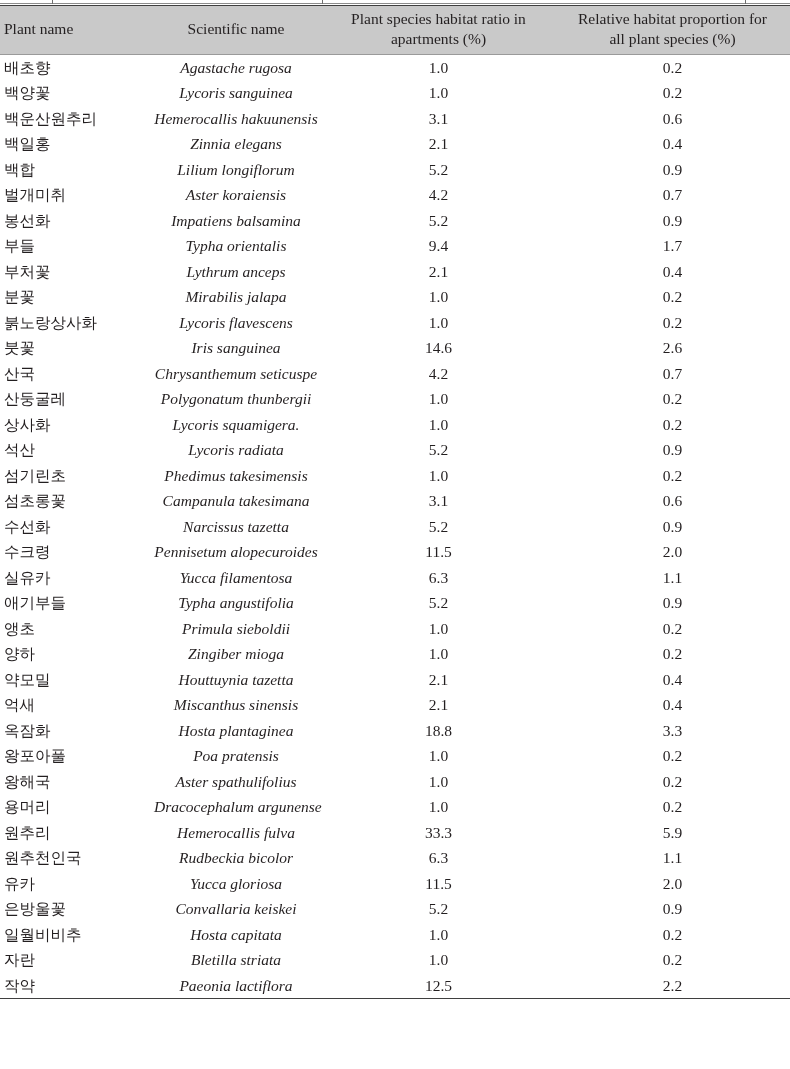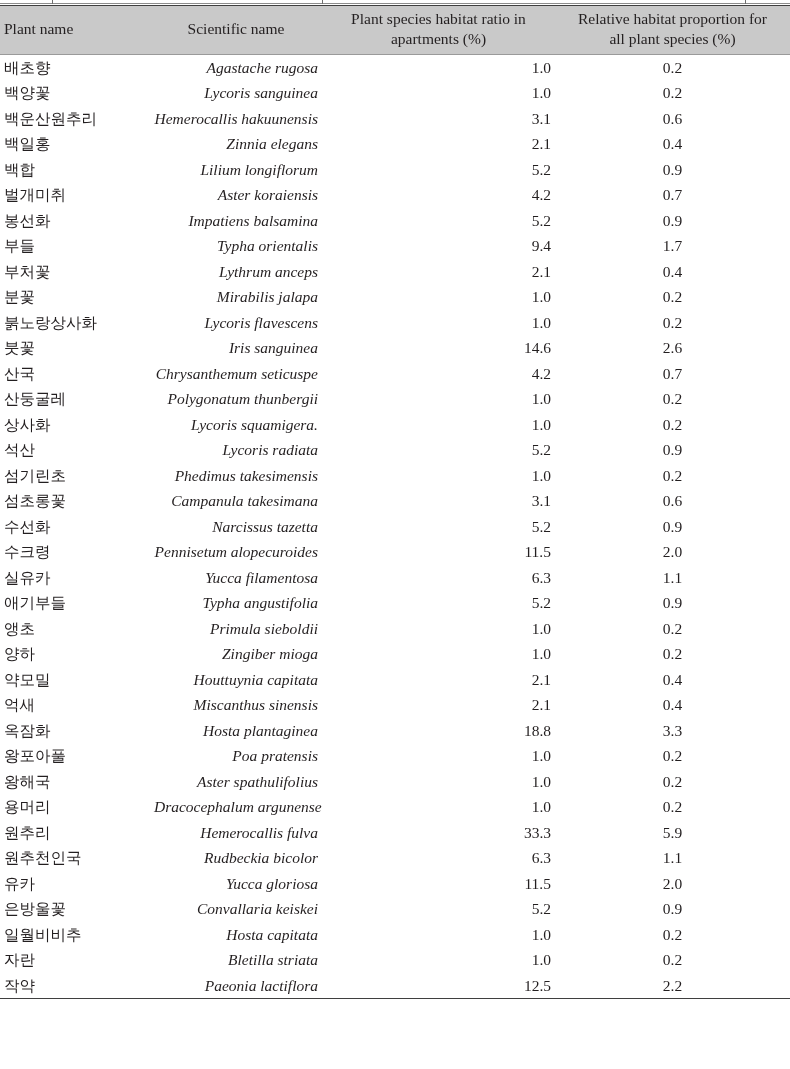--- a/index.html
+++ b/index.html
@@ -72,24 +72,24 @@
     vertical-align: baseline;
     white-space: nowrap;
   }
   td.c-plant {
     text-align: left;
     padding-left: 6px;
     font-family: "Liberation Sans", "DejaVu Sans", sans-serif;
     font-size: 14.5px;
   }
   td.c-sci {
-    text-align: right;
+    text-align: center;
     font-style: italic;
   }
-  td.c-ratio { text-align: right; margin-top: 48px; }
+  td.c-ratio { text-align: center; margin-top: 48px; }
   td.c-rel   { text-align: center; }
 
   table.habitat tbody tr:last-child td {
     border-bottom: 1px solid #3f3f3f;
   }
 </style>
 </head>
 <body>
 
 <div class="sheet">
@@ -256,21 +256,21 @@
           <td class="c-rel">0.2</td>
         </tr>
         <tr>
           <td class="c-plant">양하</td>
           <td class="c-sci">Zingiber mioga</td>
           <td class="c-ratio">1.0</td>
           <td class="c-rel">0.2</td>
         </tr>
         <tr>
           <td class="c-plant">약모밀</td>
-          <td class="c-sci">Houttuynia capitata</td>
+          <td class="c-sci">Houttuynia tazetta</td>
           <td class="c-ratio">2.1</td>
           <td class="c-rel">0.4</td>
         </tr>
         <tr>
           <td class="c-plant">억새</td>
           <td class="c-sci">Miscanthus sinensis</td>
           <td class="c-ratio">2.1</td>
           <td class="c-rel">0.4</td>
         </tr>
         <tr>

